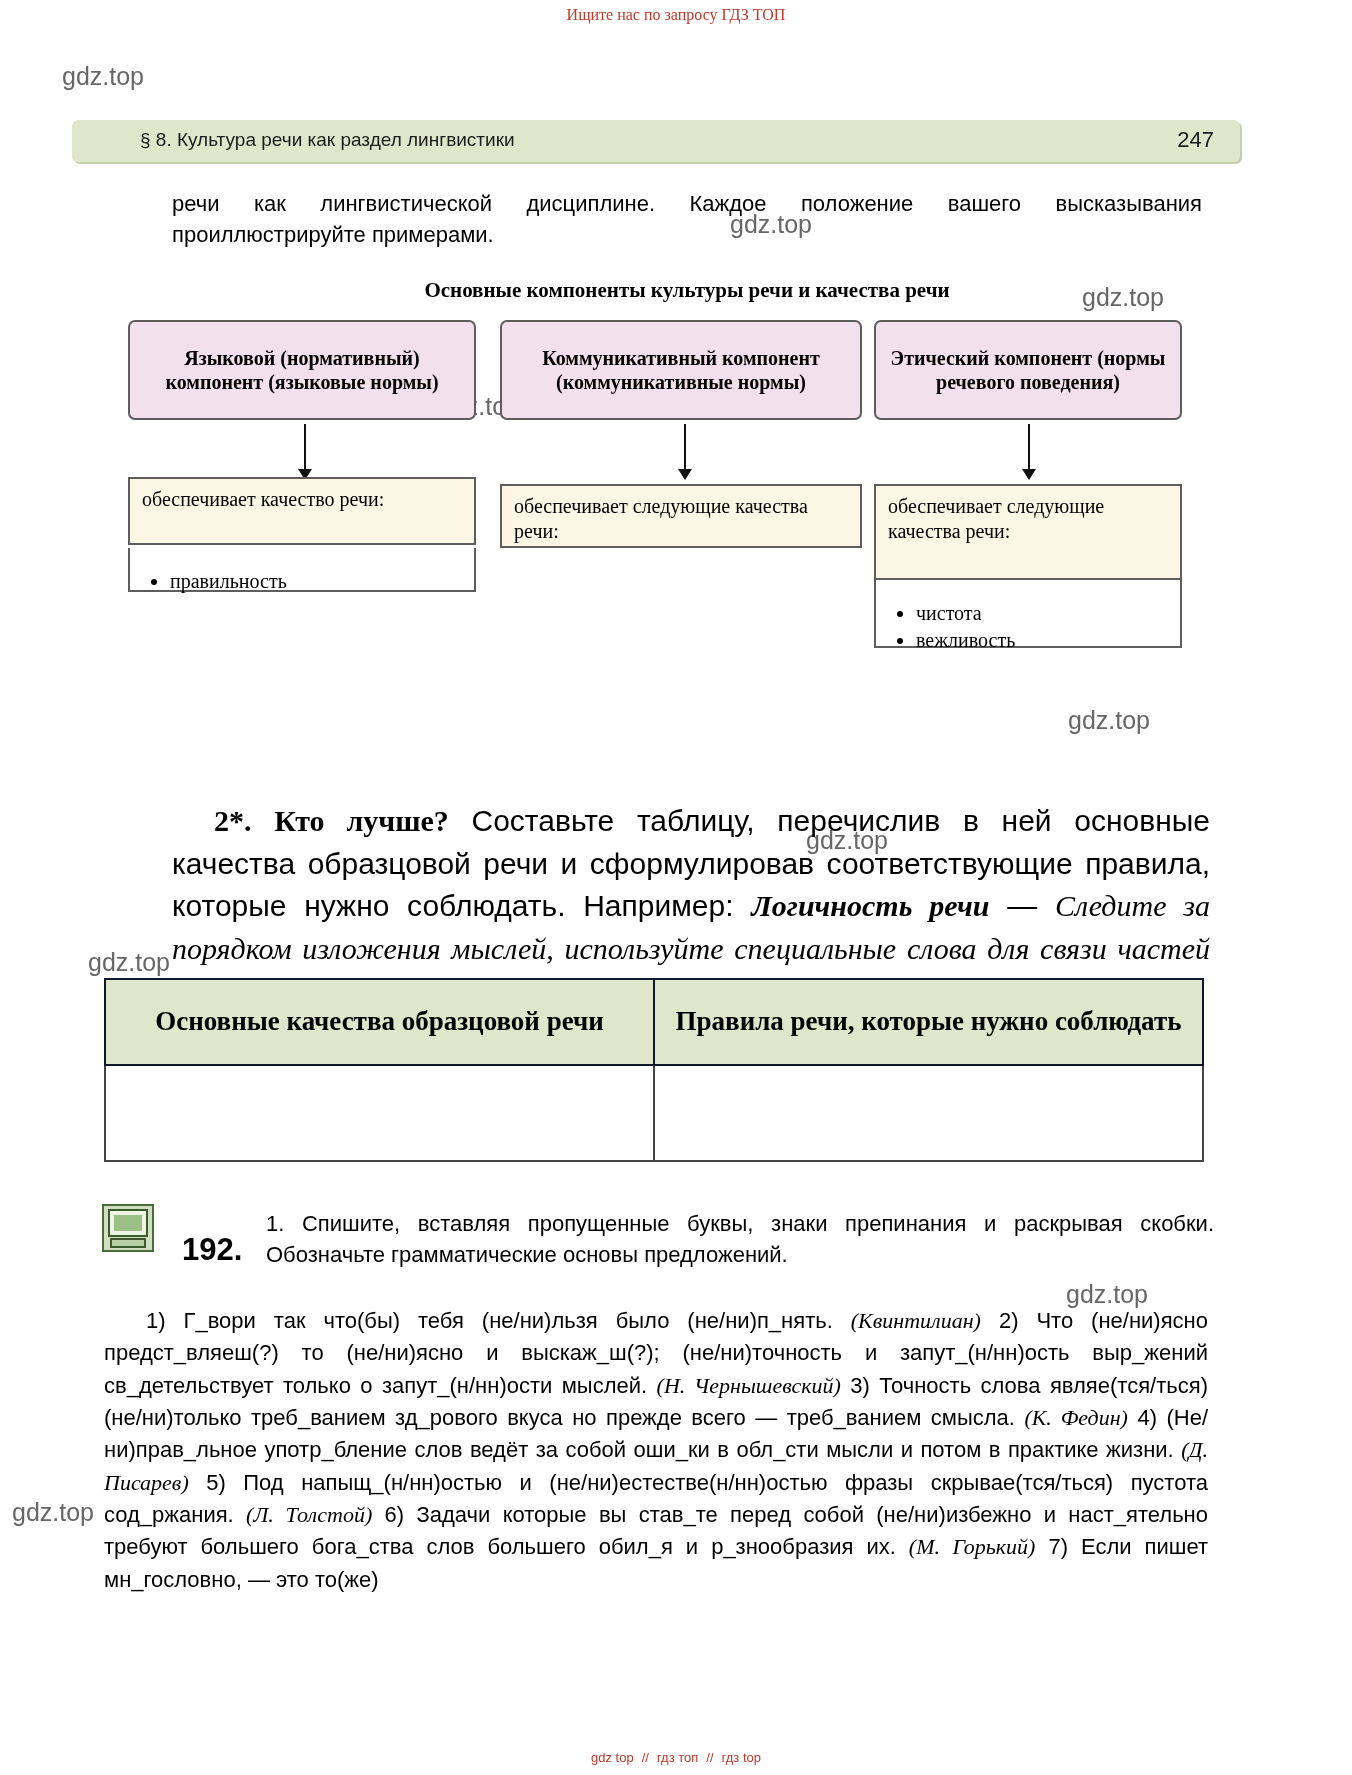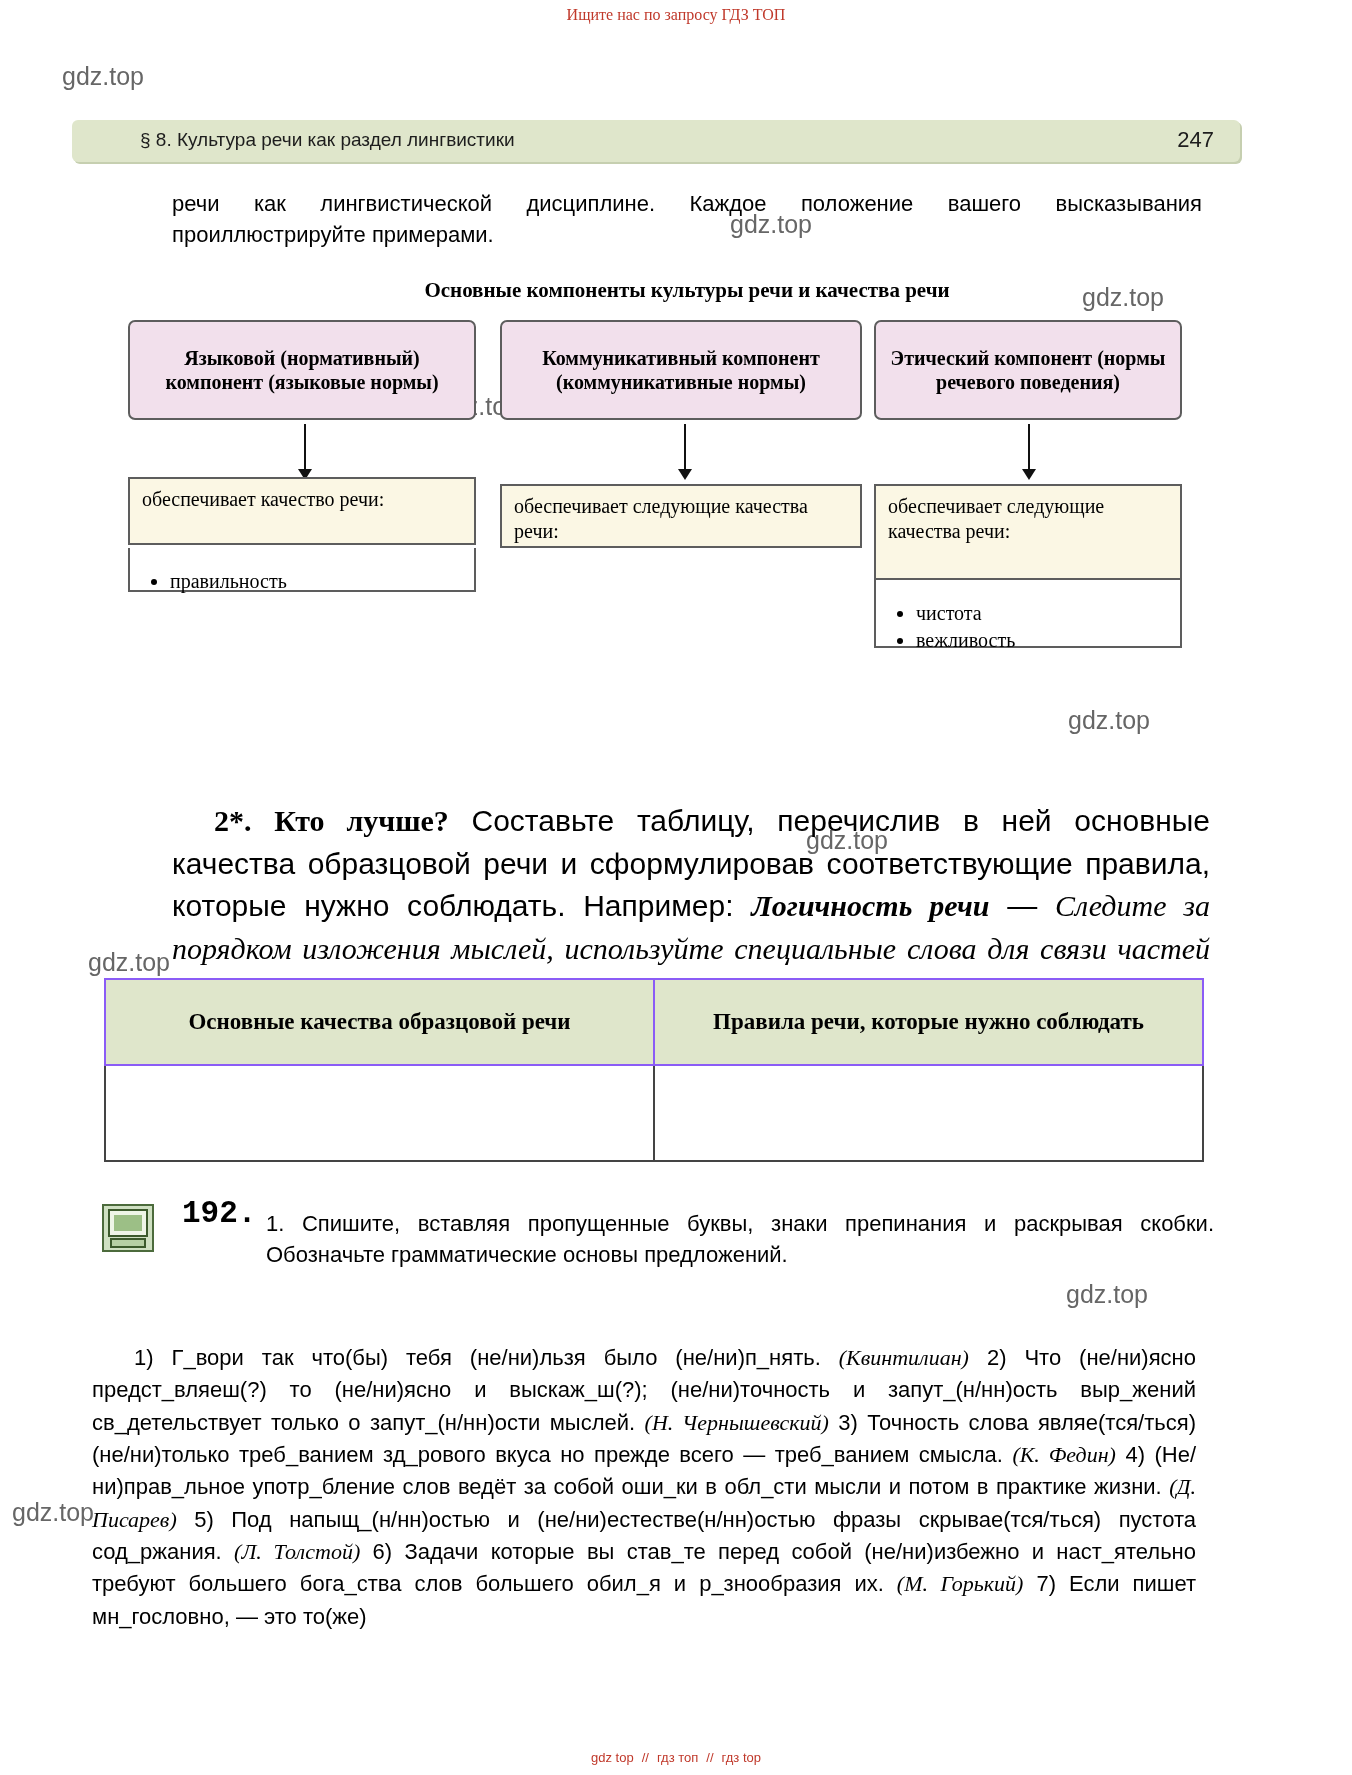--- a/index.html
+++ b/index.html
@@ -179,68 +179,67 @@
   .tbl {
     position: absolute;
     top: 978px;
     left: 104px;
     width: 1100px;
     border-collapse: collapse;
     table-layout: fixed;
   }
   .tbl th {
     background: #dfe6cb;
-    border: 2px solid #8b5cf6;
+    border: 2px solid #0f172a;
     height: 82px;
     font-family: "Liberation Serif", serif;
-    font-size: 23px;
+    font-size: 27px;
     font-weight: bold;
     line-height: 1.25;
   }
   .tbl td {
     border: 2px solid #444;
     height: 92px;
   }
 
   
   .ex-icon {
     position: absolute;
     top: 1204px;
     left: 102px;
     width: 52px;
     height: 48px;
   }
   .ex-num {
     position: absolute;
-    top: 1196px;
+    top: 1232px;
     left: 182px;
-    font-family: Liberation Mono, monospace;
+    font-family: Liberation Sans, sans-serif;
     font-weight: bold;
     font-size: 31px;
   }
   .ex-intro {
     position: absolute;
     top: 1208px;
     left: 266px;
     width: 948px;
     font-size: 22px;
     line-height: 1.42;
     text-align: justify;
     font-family: "Liberation Sans", sans-serif;
   }
   .ex-body {
     position: absolute;
     top: 1305px;
-    left: 92px;
+    left: 104px;
     width: 1104px;
     font-size: 22px;
     line-height: 1.47;
     text-align: justify;
     font-family: "Liberation Sans", sans-serif;
-    margin-top: 37px;
   }
   .ex-body i { font-family: "Liberation Serif", serif; }
   .indent { display: inline-block; width: 42px; }
 </style>
 </head>
 <body>
 
 <div class="page">
 
   <div class="promo-top">Ищите нас по запросу ГДЗ ТОП</div>

